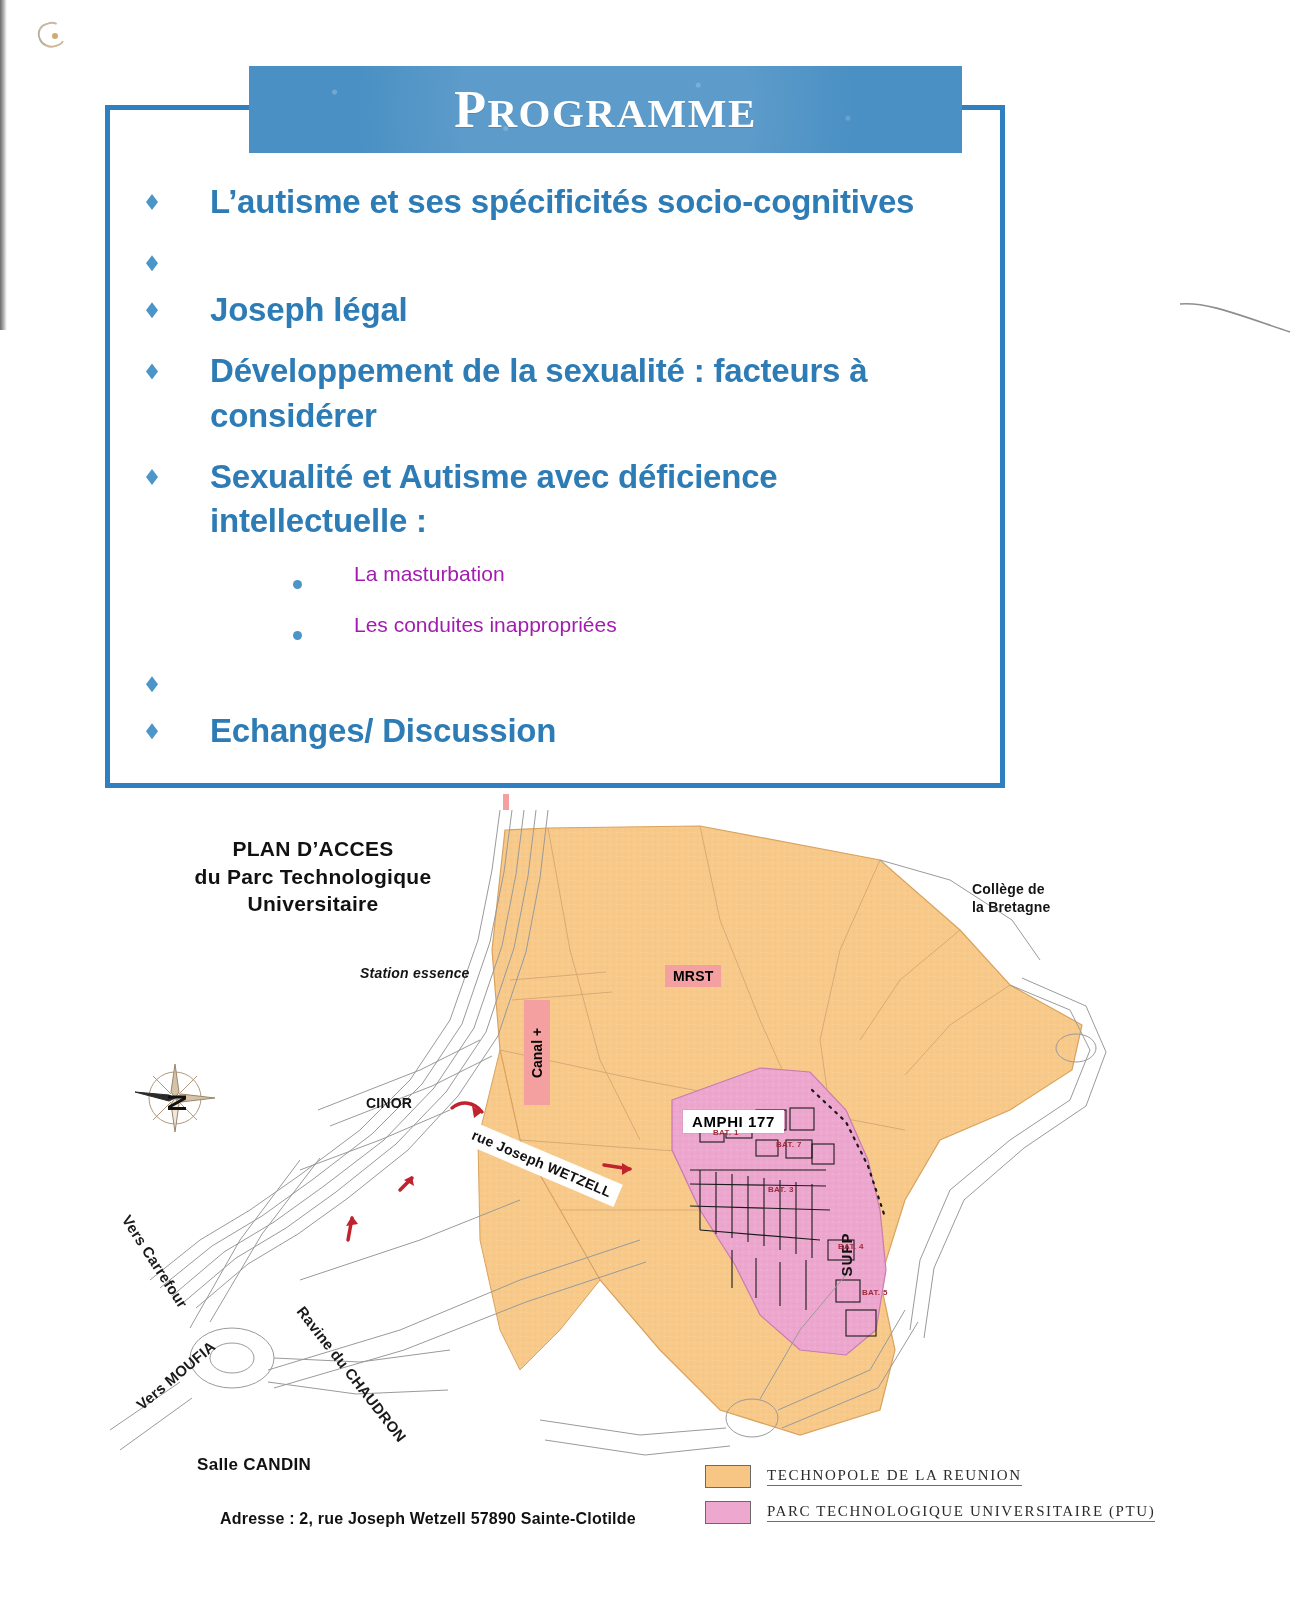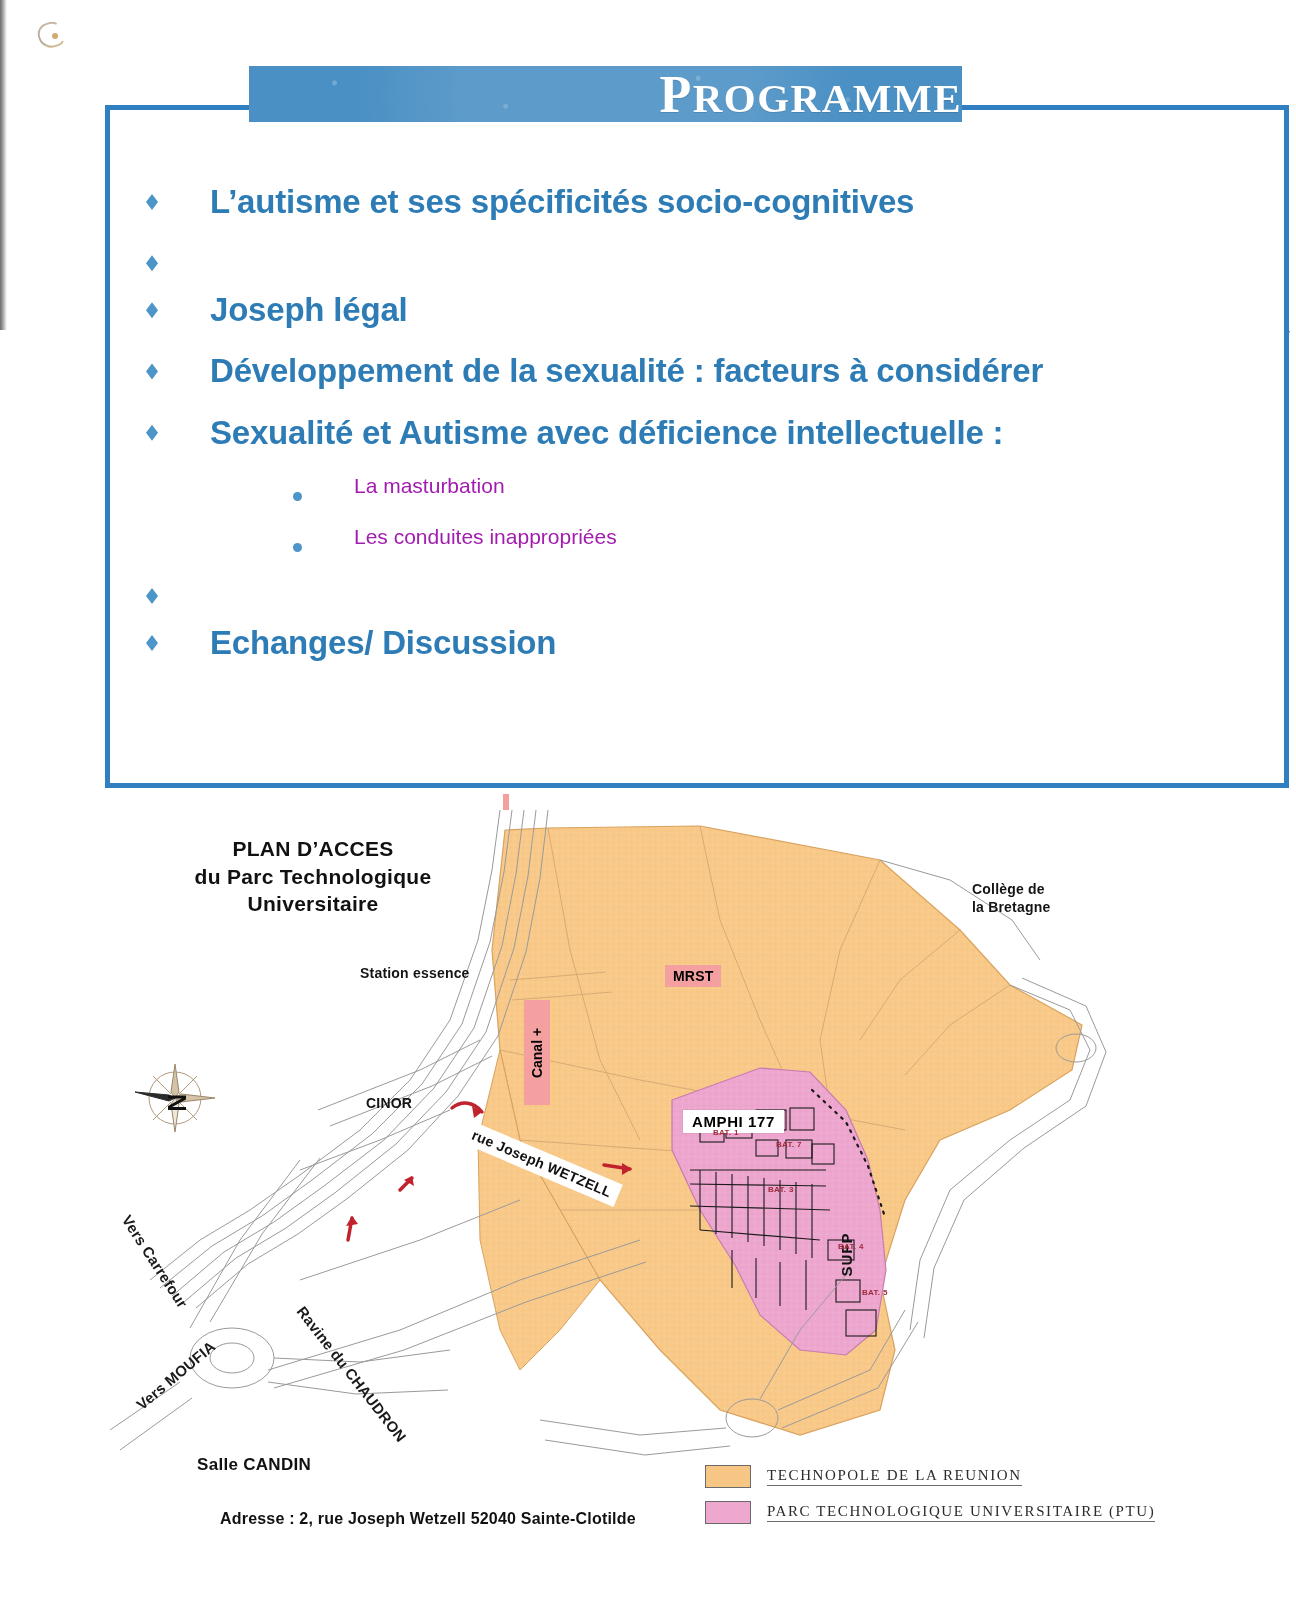--- a/index.html
+++ b/index.html
@@ -28,35 +28,35 @@
     background:#c99b55;border-radius:50%;opacity:.85;
   }
   #scan-pencil-mark{
     position:absolute;left:1178px;top:300px;width:118px;height:40px;
     overflow:hidden;
   }
   #scan-pencil-mark svg{display:block;}
 
   
   #programme-frame{
-    position:absolute;left:105px;top:105px;width:1184px;height:683px;
+    position:absolute;left:105px;top:105px;width:900px;height:683px;
     border:5px solid #2f7fc1;
     box-sizing:border-box;
     background:#fff;
   }
   #programme-title-banner{
-    position:absolute;left:249px;top:66px;width:713px;height:56px;
+    position:absolute;left:249px;top:66px;width:713px;height:87px;
     background:#4a90c4;
     background-image:
       radial-gradient(circle at 12% 30%,rgba(255,255,255,.22) 0 2px,transparent 3px),
       radial-gradient(circle at 36% 72%,rgba(255,255,255,.18) 0 2px,transparent 3px),
       radial-gradient(circle at 63% 22%,rgba(255,255,255,.20) 0 2px,transparent 3px),
       radial-gradient(circle at 84% 60%,rgba(255,255,255,.16) 0 2px,transparent 3px),
       radial-gradient(circle at 50% 50%,rgba(255,255,255,.10) 0 40%,transparent 70%);
-    display:flex;align-items:center;justify-content:flex-end;
+    display:flex;align-items:center;justify-content:center;
     z-index:3;
   }
   #programme-title{
     color:#ffffff;
     font-family:"Liberation Serif",serif;
     font-size:41px;
     font-weight:700;
     letter-spacing:1.5px;
     text-transform:uppercase;
     font-variant:small-caps;
@@ -390,21 +390,21 @@
   </svg>
 
   <div id="map-heading">
     <span class="l1">PLAN D’ACCES</span>
     <span class="l2">du Parc Technologique</span>
     <span class="l3">Universitaire</span>
   </div>
 
   <div class="map-label" id="compass-n" style="left:168px;top:278px;font-size:25px;">N</div>
 
-  <div class="map-label" style="left:360px;top:155px;">Station essence</div>
+  <div class="map-label" style="left:360px;top:155px;font-style:italic;">Station essence</div>
 
   <div class="map-label" style="left:366px;top:285px;">CINOR</div>
 
   <div class="map-label" style="left:972px;top:70px;line-height:1.3;">
     <div>Collège de</div>
     <div>la Bretagne</div>
   </div>
 
   <div class="map-label hl-pink" style="left:665px;top:155px;">MRST</div>
 
@@ -441,21 +441,21 @@
   <div style="position:absolute;left:133px;top:590px;transform:rotate(-40deg);transform-origin:left top;">
     <span class="map-label road" style="position:static;">Vers MOUFIA</span>
   </div>
 
   <div style="position:absolute;left:307px;top:493px;transform:rotate(52deg);transform-origin:left top;">
     <span class="map-label road" style="position:static;">Ravine du CHAUDRON</span>
   </div>
 
   <div id="map-room">Salle CANDIN</div>
 
-  <div id="map-address">Adresse :  2, rue Joseph Wetzell 52040 Sainte-Clotilde</div>
+  <div id="map-address">Adresse :  2, rue Joseph Wetzell 57890 Sainte-Clotilde</div>
 
   <div id="map-legend">
     <div class="legend-row">
       <span class="legend-swatch" id="sw0" style="background: rgb(247, 197, 132);"></span>
       <span class="legend-text">TECHNOPOLE DE LA REUNION</span>
     </div>
     <div class="legend-row">
       <span class="legend-swatch" id="sw1" style="background: rgb(238, 168, 207);"></span>
       <span class="legend-text">PARC TECHNOLOGIQUE UNIVERSITAIRE (PTU)</span>
     </div>

